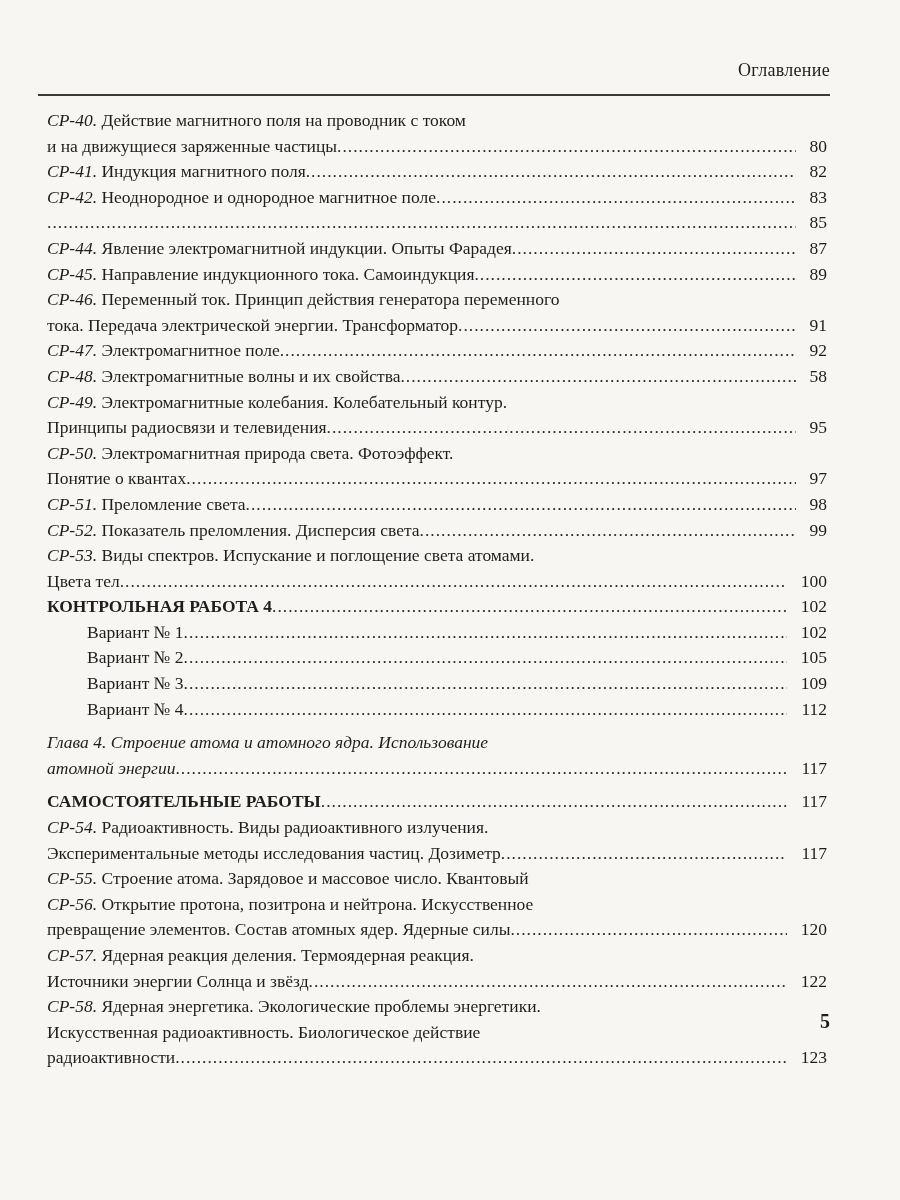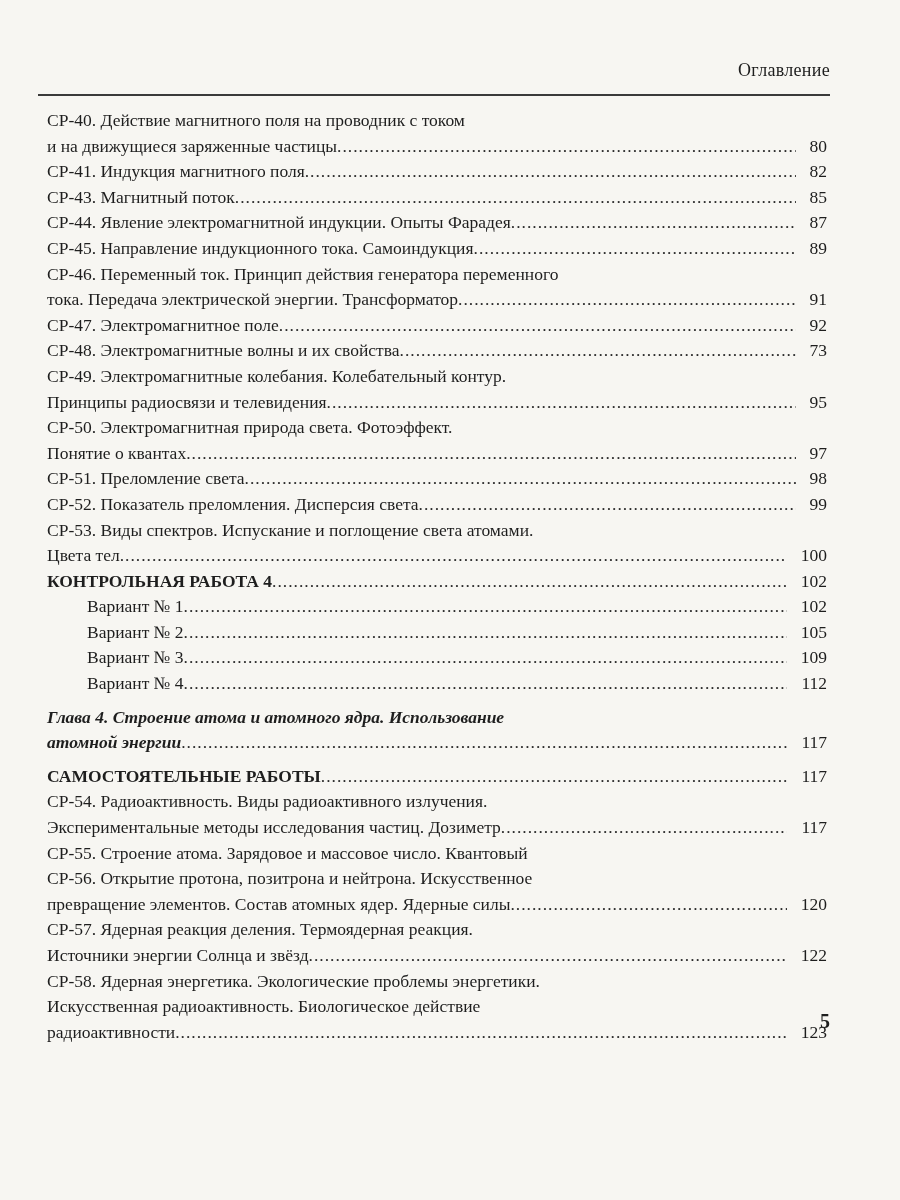--- a/index.html
+++ b/index.html
@@ -24,23 +24,23 @@
   }
   .row { height: 25.6px; line-height: 25.6px; display: flex; white-space: nowrap; }
   .row.gap { margin-top: 8px; }
   .txt { flex: 0 0 auto; }
   .dots { flex: 1 1 auto; overflow: hidden; color: #2a2a2a; }
   .dots::before {
     content: "............................................................................................................................................................................................................................................................";
     letter-spacing: 1px;
   }
   .pg { flex: 0 0 auto; padding-left: 2px; margin-left: 12px; }
-  .code { }
+  .code { font-style: italic; }
   .bold { font-weight: bold; text-align: right; }
-  .ital { font-style: italic; font-weight: bold; }
+  .ital { font-style: italic; font-weight: normal; }
   .indent { padding-left: 40px; text-align: center; }
   .page-num {
     position: absolute; right: 70px; top: 1010px;
     font-size: 20px; font-weight: bold;
   }
 </style>
 </head>
 <body>
 
 <div class="running-head">Оглавление</div>
@@ -54,21 +54,25 @@
       <span class="txt">и на движущиеся заряженные частицы</span>
       <span class="dots"></span>
       <span class="pg">80</span>
     </div>
     <div class="row">
       <span class="txt"><span class="code">СР-41.</span> Индукция магнитного поля</span>
       <span class="dots"></span>
       <span class="pg">82</span>
     </div>
     <div class="row">
-      <span class="txt"><span class="code">СР-43.</span> Магнитный поток</span>
+      <span class="txt"><span class="code">СР-42.</span> Неоднородное и однородное магнитное поле</span>
+      <span class="dots"></span>
+      <span class="pg">83</span>
+    </div>
+    <div class="row">
       <span class="dots"></span>
       <span class="pg">85</span>
     </div>
     <div class="row">
       <span class="txt"><span class="code">СР-44.</span> Явление электромагнитной индукции. Опыты Фарадея</span>
       <span class="dots"></span>
       <span class="pg">87</span>
     </div>
     <div class="row">
       <span class="txt"><span class="code">СР-45.</span> Направление индукционного тока. Самоиндукция</span>
@@ -84,21 +88,21 @@
       <span class="pg">91</span>
     </div>
     <div class="row">
       <span class="txt"><span class="code">СР-47.</span> Электромагнитное поле</span>
       <span class="dots"></span>
       <span class="pg">92</span>
     </div>
     <div class="row">
       <span class="txt"><span class="code">СР-48.</span> Электромагнитные волны и их свойства</span>
       <span class="dots"></span>
-      <span class="pg">73</span>
+      <span class="pg">58</span>
     </div>
     <div class="row">
       <span class="txt"><span class="code">СР-49.</span> Электромагнитные колебания. Колебательный контур.</span>
     </div>
     <div class="row">
       <span class="txt">Принципы радиосвязи и телевидения</span>
       <span class="dots"></span>
       <span class="pg">95</span>
     </div>
     <div class="row">

